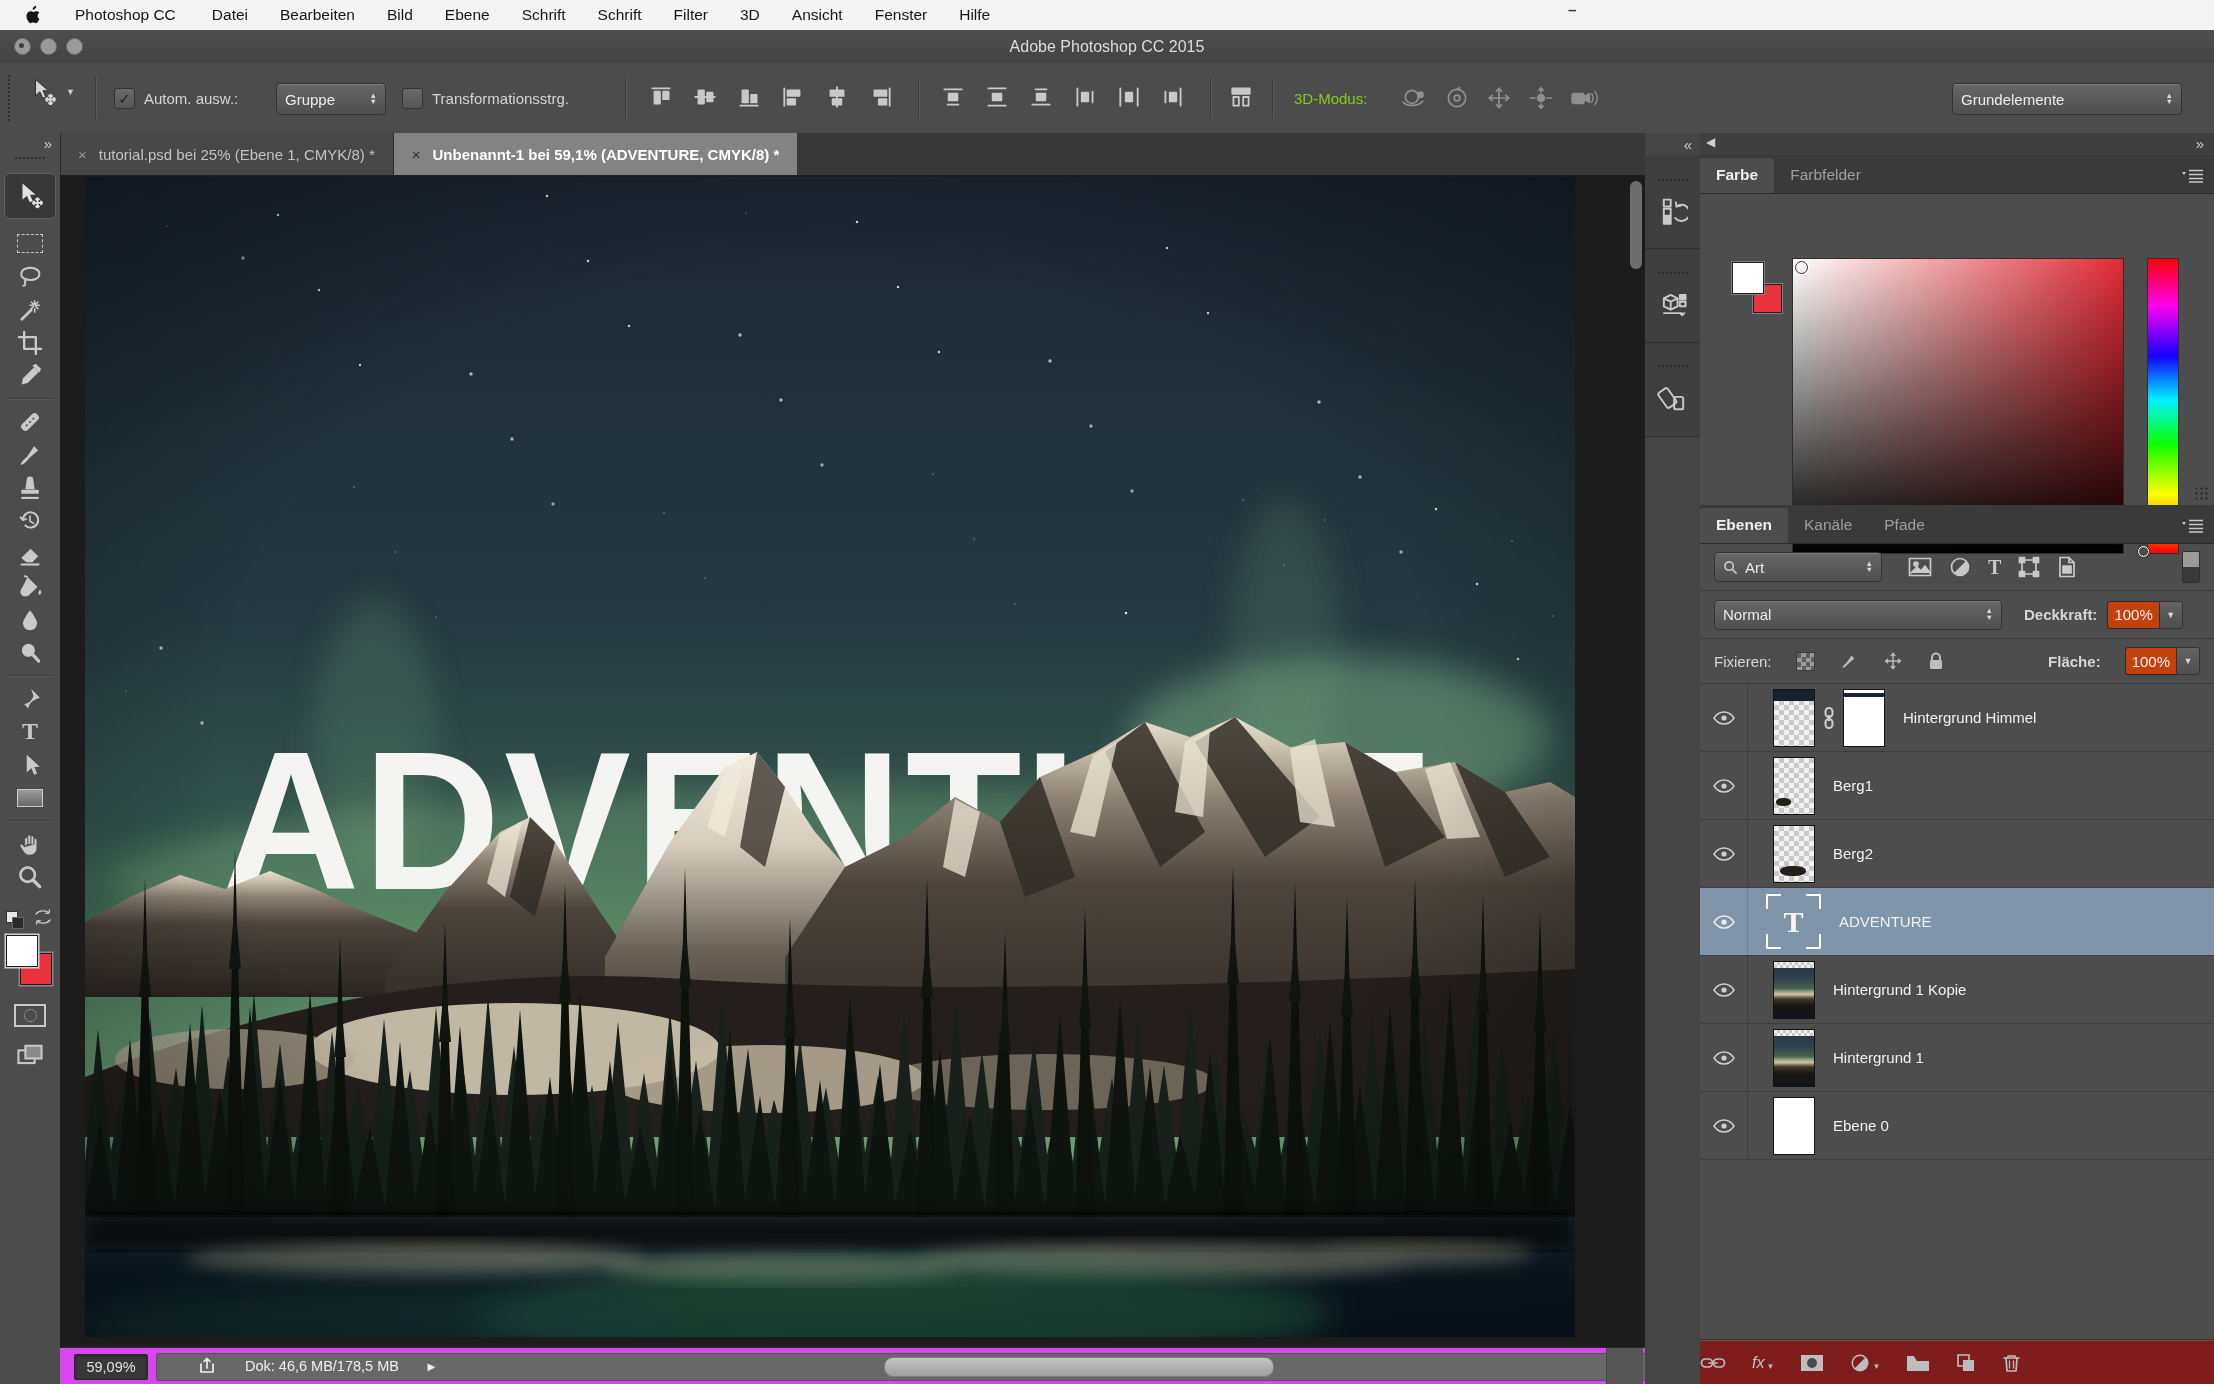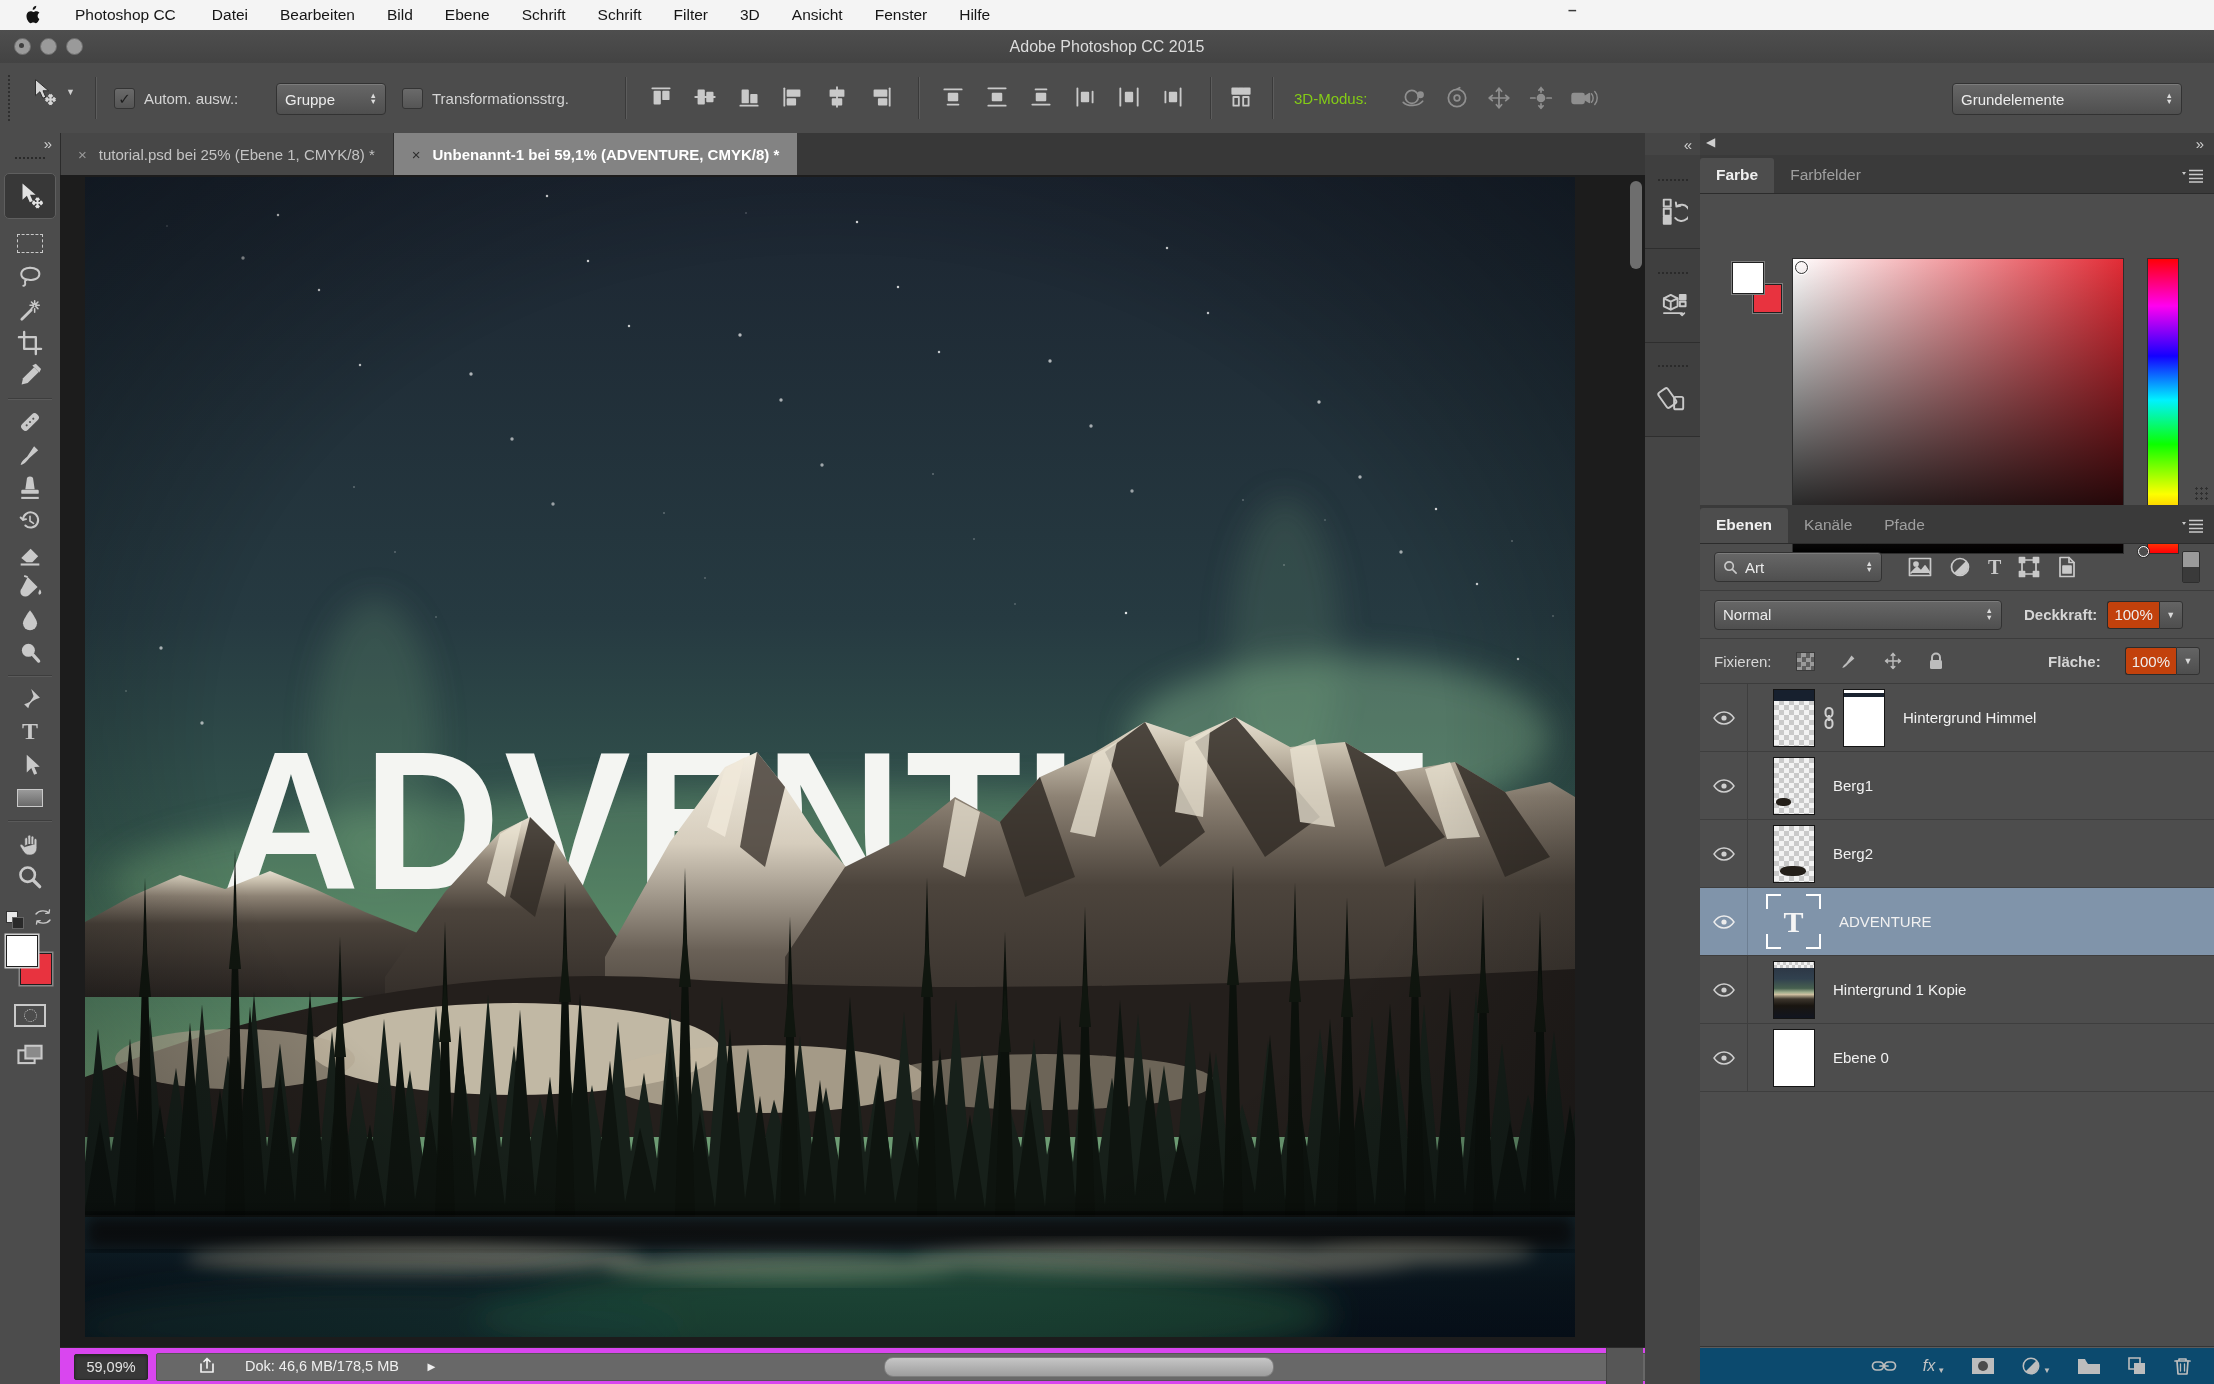--- a/index.html
+++ b/index.html
@@ -99,23 +99,23 @@
   .thumb{width:40px;height:56px;border:1px solid #141414;margin-left:25px;flex:none;position:relative;overflow:hidden}
   .checker{background-image:conic-gradient(#c9c9c9 25%,#f2f2f2 0 50%,#c9c9c9 0 75%,#f2f2f2 0);
            background-size:10px 10px}
   .photo{background:linear-gradient(180deg,#2a3240 0%,#31414f 30%,#47604f 47%,#9fae8d 54%,#cdbfa0 58%,#3c352c 66%,#191510 78%,#111520 100%)}
   .blob{position:absolute;background:#241f19;border-radius:45%}
   .bracket{position:absolute;width:13px;height:13px}
   .bk-tl{left:0;top:0;border-left:2px solid #fff;border-top:2px solid #fff}
   .bk-tr{right:0;top:0;border-right:2px solid #fff;border-top:2px solid #fff}
   .bk-bl{left:0;bottom:0;border-left:2px solid #fff;border-bottom:2px solid #fff}
   .bk-br{right:0;bottom:0;border-right:2px solid #fff;border-bottom:2px solid #fff}
-  #layersbottom{position:absolute;left:0;bottom:0;width:100%;height:37px;background:#0c4a6e;
+  #layersbottom{position:absolute;left:0;bottom:0;width:100%;height:44px;background:#7f1d1d;
                 border-top:1px solid #5c5c5c;box-shadow:0 -1px 0 #353535;display:flex;align-items:center;
-                justify-content:flex-end;gap:26px;padding-right:22px;box-sizing:border-box}
+                gap:26px;padding-right:22px;box-sizing:border-box}
   .fxtxt{font-size:16px;font-style:italic;color:#c4c4c4}
   
   #gradsquare{position:absolute;left:92px;top:64px;width:330px;height:294px;border:1px solid #2d2d2d;
      background:linear-gradient(to bottom,rgba(0,0,0,0),#000 100%),linear-gradient(to right,#ffffff,#e22b35)}
   #huebar{position:absolute;left:447px;top:64px;width:30px;height:294px;border:1px solid #2d2d2d;
      background:linear-gradient(to bottom,#ff0006 0%,#ff00f0 16%,#1400ff 33%,#00f2ff 48%,#0bff00 63%,#fdff00 80%,#ff8a00 91%,#ff0006 100%)}
   .selcirc{position:absolute;width:11px;height:11px;border-radius:50%;border:1.5px solid #fff;
            box-shadow:0 0 0 1px #333}
   .swbox{position:absolute;width:30px;height:30px;border:1px solid #202020;box-shadow:0 0 0 1px #7e7e7e}
   .gripdots{position:absolute;right:4px;bottom:4px;width:16px;height:16px;
@@ -871,20 +871,32 @@
               <path d="M1,7 C4,2.5 8,1 11,1 C14,1 18,2.5 21,7 C18,11.5 14,13 11,13 C8,13 4,11.5 1,7 Z" fill="none" stroke="#cfcfcf" stroke-width="1.4"></path>
               <circle cx="11" cy="7" r="2.6" fill="#cfcfcf"></circle>
             </svg>
         </div>
         <div class="thumb photo">
           <div class="checker" style="position:absolute;left:0;top:0;width:100%;height:6px;background-size:6px 6px"></div>
         </div>
         <span class="lname">Hintergrund 1 Kopie</span>
       </div>
 
+      <div class="lrow">
+        <div class="eyecell">
+          <svg width="22" height="14" viewBox="0 0 22 14">
+              <path d="M1,7 C4,2.5 8,1 11,1 C14,1 18,2.5 21,7 C18,11.5 14,13 11,13 C8,13 4,11.5 1,7 Z" fill="none" stroke="#cfcfcf" stroke-width="1.4"></path>
+              <circle cx="11" cy="7" r="2.6" fill="#cfcfcf"></circle>
+            </svg>
+        </div>
+        <div class="thumb photo">
+          <div class="checker" style="position:absolute;left:0;top:0;width:100%;height:6px;background-size:6px 6px"></div>
+        </div>
+        <span class="lname">Hintergrund 1</span>
+      </div>
 
       <div class="lrow">
         <div class="eyecell">
           <svg width="22" height="14" viewBox="0 0 22 14">
               <path d="M1,7 C4,2.5 8,1 11,1 C14,1 18,2.5 21,7 C18,11.5 14,13 11,13 C8,13 4,11.5 1,7 Z" fill="none" stroke="#cfcfcf" stroke-width="1.4"></path>
               <circle cx="11" cy="7" r="2.6" fill="#cfcfcf"></circle>
             </svg>
         </div>
         <div class="thumb" style="background:#fff"></div>
         <span class="lname">Ebene 0</span>

